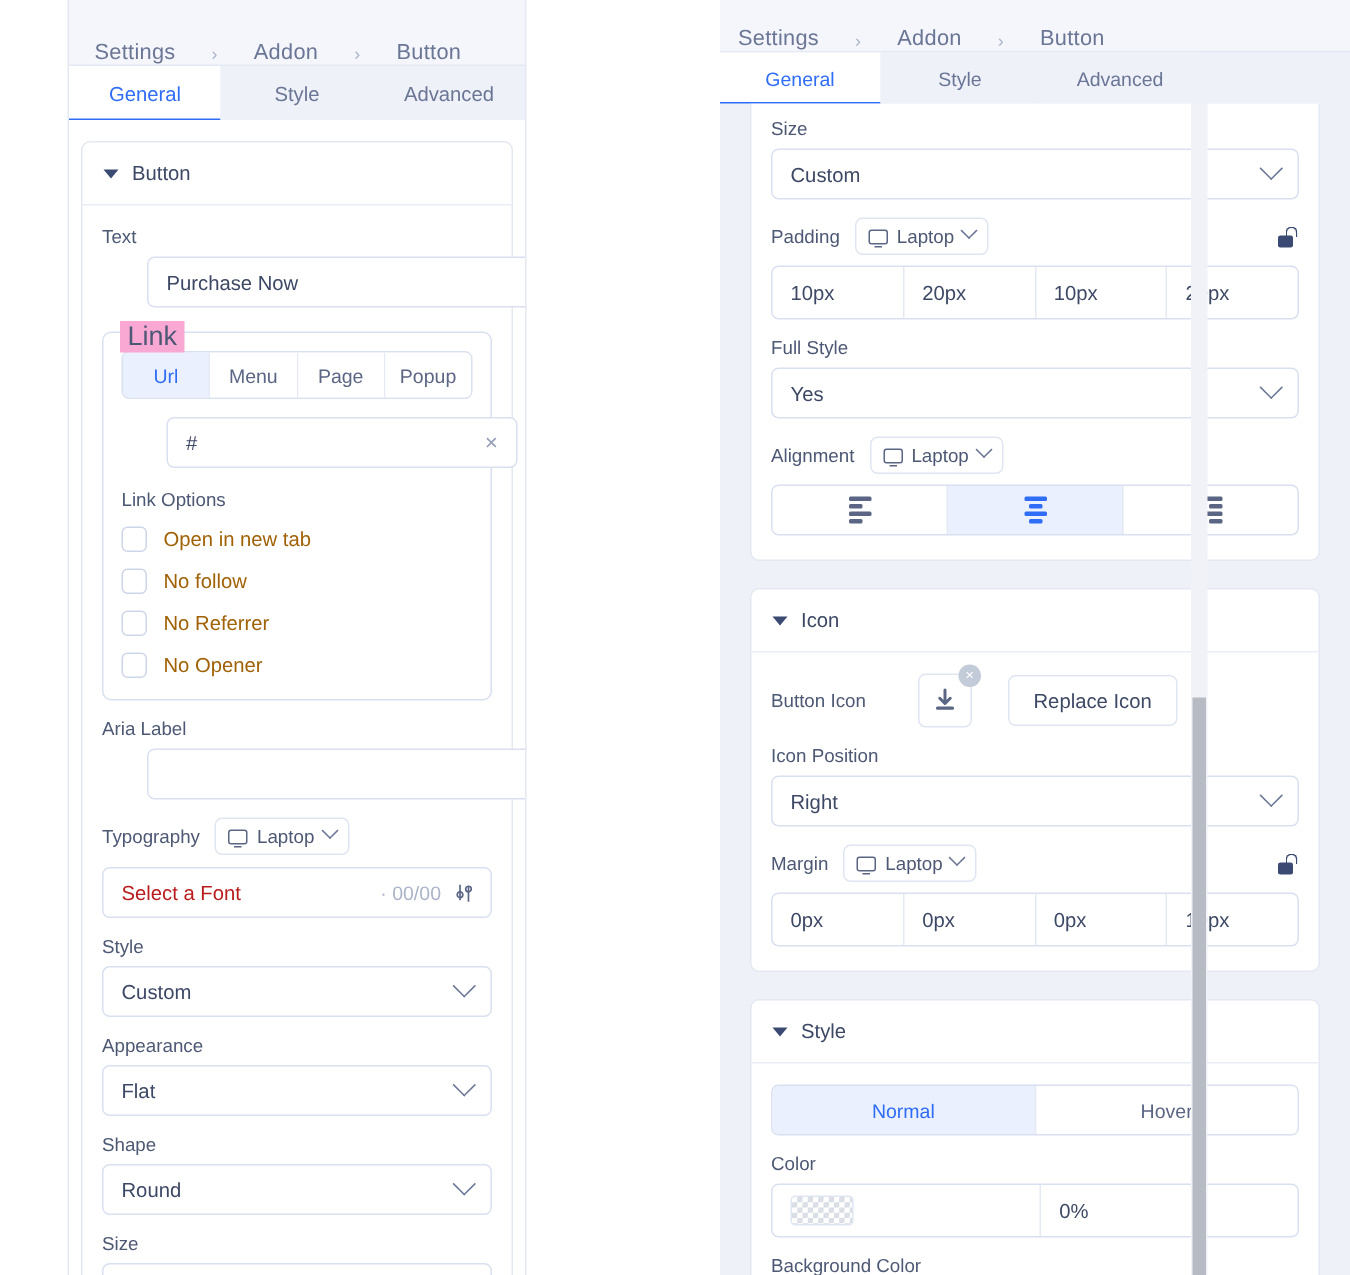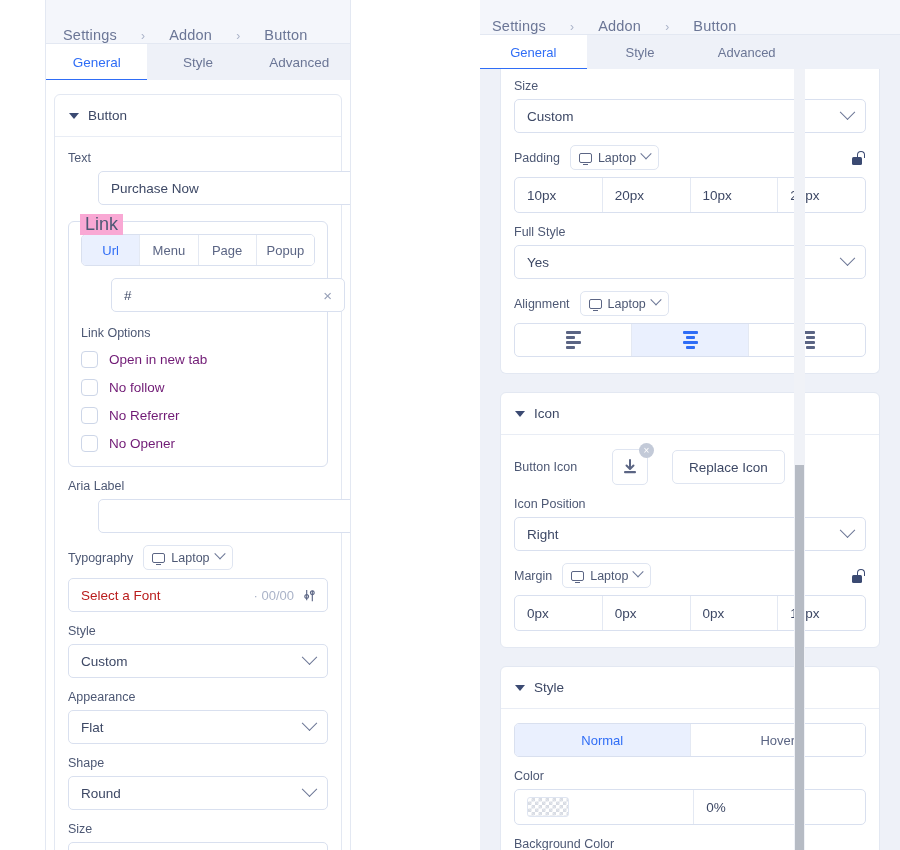--- a/index.html
+++ b/index.html
@@ -100,21 +100,21 @@
   .seg > div {
     flex: 1; height: 30px; display: flex; align-items: center; justify-content: center;
     font-size: 13px; color: #5b6party; color: #5b6584; border-right: 1px solid #e4e9f3; background: #fff;
   }
   .seg > div:last-child { border-right: none; }
   .seg > div.on { background: #eaf0fe; color: #2f6df6; }
 
   
   .cbrow { display: flex; align-items: center; gap: 11px; margin-top: 11px; }
   .cbox { width: 17px; height: 17px; border: 1px solid #cdd6e8; border-radius: 4px; background: #fff; flex: none; }
-  .cbrow span { font-size: 13.5px; color: #701a75; }
+  .cbrow span { font-size: 13.5px; color: #a16207; }
 
   
   .devpill {
     display: inline-flex; align-items: center; gap: 6px;
     height: 25px; padding: 0 8px;
     border: 1px solid #dfe5f1; border-radius: 5px; background: #fff;
     font-size: 12.5px; color: #4d5874;
   }
   .monitor { width: 13px; height: 10px; border: 1.5px solid #5b6584; border-radius: 2px; position: relative; flex: none; }
   .monitor::after { content: ""; position: absolute; left: 3px; bottom: -3.5px; width: 5px; height: 1.5px; background: #5b6584; }

